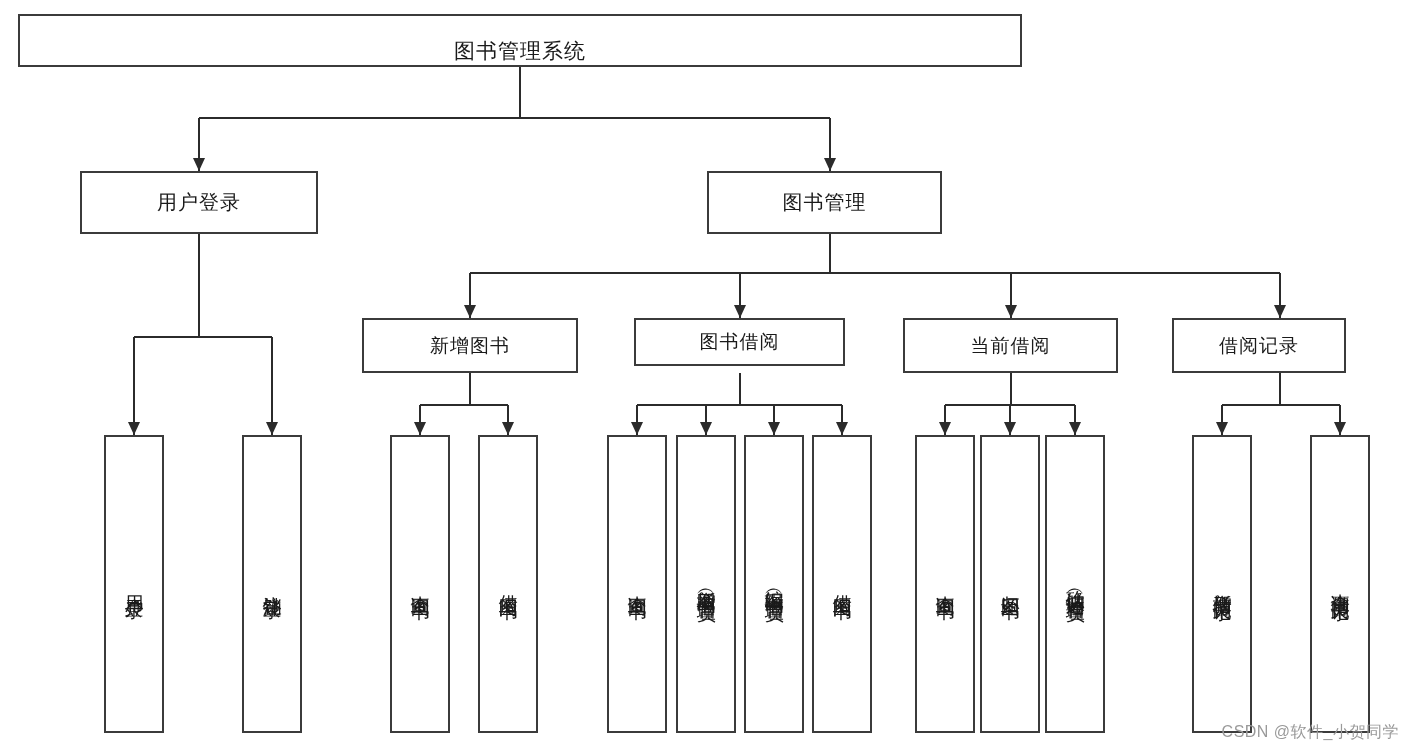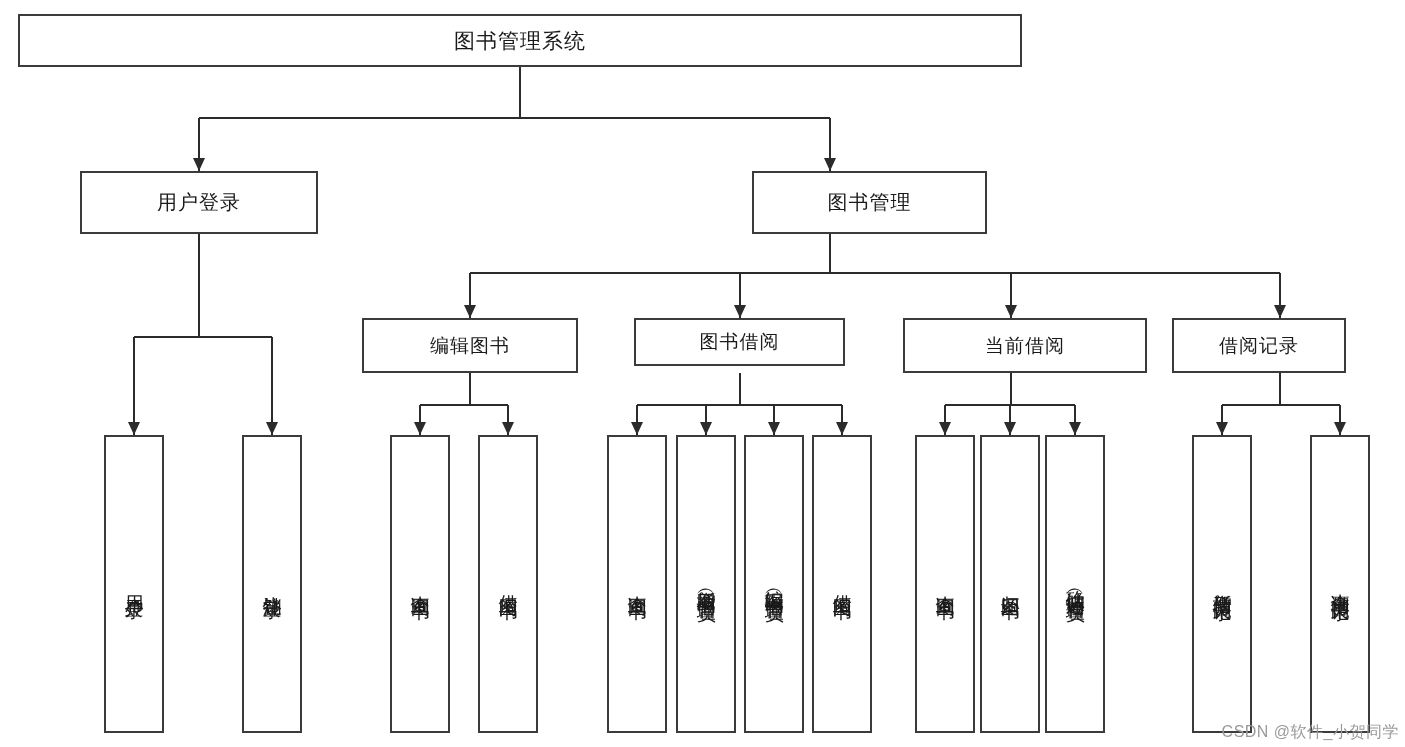--- a/index.html
+++ b/index.html
@@ -77,36 +77,36 @@
     color: #9a9a9a;
     white-space: nowrap;
     letter-spacing: 0.5px;
   }
 </style>
 </head>
 <body>
 
 <div id="canvas">
 
-  <div class="node root" style="left: 18px; top: 14px; width: 1004px; height: 53px;">
+  <div class="node root" style="left: 18px; top: 14px; width: 1004px; height: 53px; align-items: flex-end;">
       <span>图书管理系统</span>
     </div>
     <div class="node lvl1" style="left: 80px; top: 171px; width: 238px; height: 63px;">
       <span>用户登录</span>
     </div>
-    <div class="node lvl1" style="left: 752px; top: 171px; width: 235px; height: 63px;">
+    <div class="node lvl1" style="left: 707px; top: 171px; width: 235px; height: 63px;">
       <span>图书管理</span>
     </div>
     <div class="node lvl2" style="left: 362px; top: 318px; width: 216px; height: 55px;">
-      <span>编辑图书</span>
+      <span>新增图书</span>
     </div>
     <div class="node lvl2" style="left: 634px; top: 318px; width: 211px; height: 48px;">
       <span>图书借阅</span>
     </div>
-    <div class="node lvl2" style="left: 903px; top: 318px; width: 244px; height: 55px;">
+    <div class="node lvl2" style="left: 903px; top: 318px; width: 215px; height: 55px;">
       <span>当前借阅</span>
     </div>
     <div class="node lvl2" style="left: 1172px; top: 318px; width: 174px; height: 55px;">
       <span>借阅记录</span>
     </div>
     <div class="node leaf" style="left: 104px; top: 435px; width: 60px; height: 298px;">
       <span class="vlabel">用户登录</span>
     </div>
     <div class="node leaf" style="left: 242px; top: 435px; width: 60px; height: 298px;">
       <span class="vlabel">注销登录</span>

